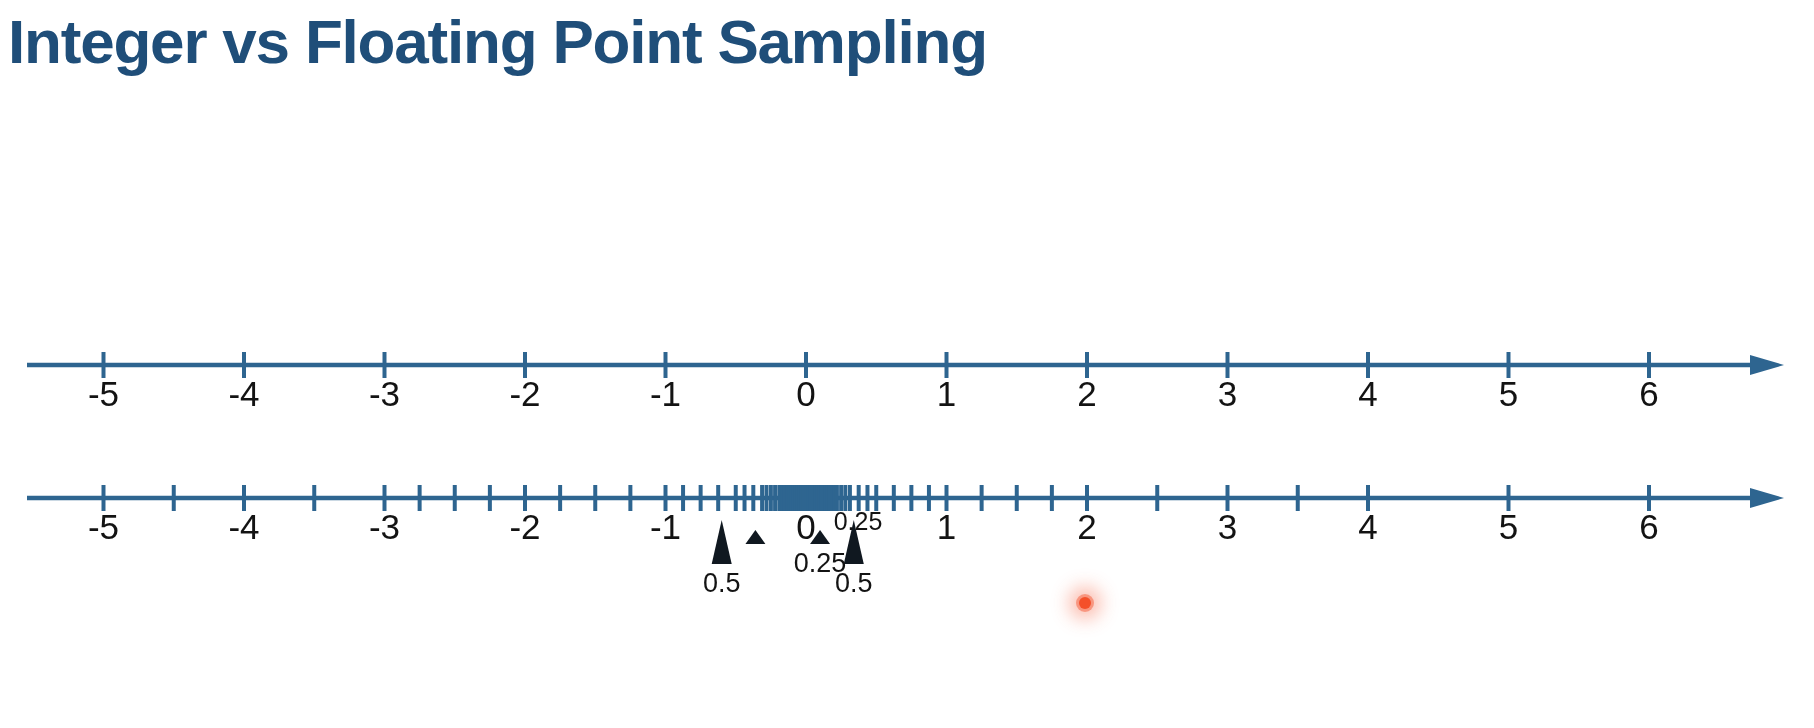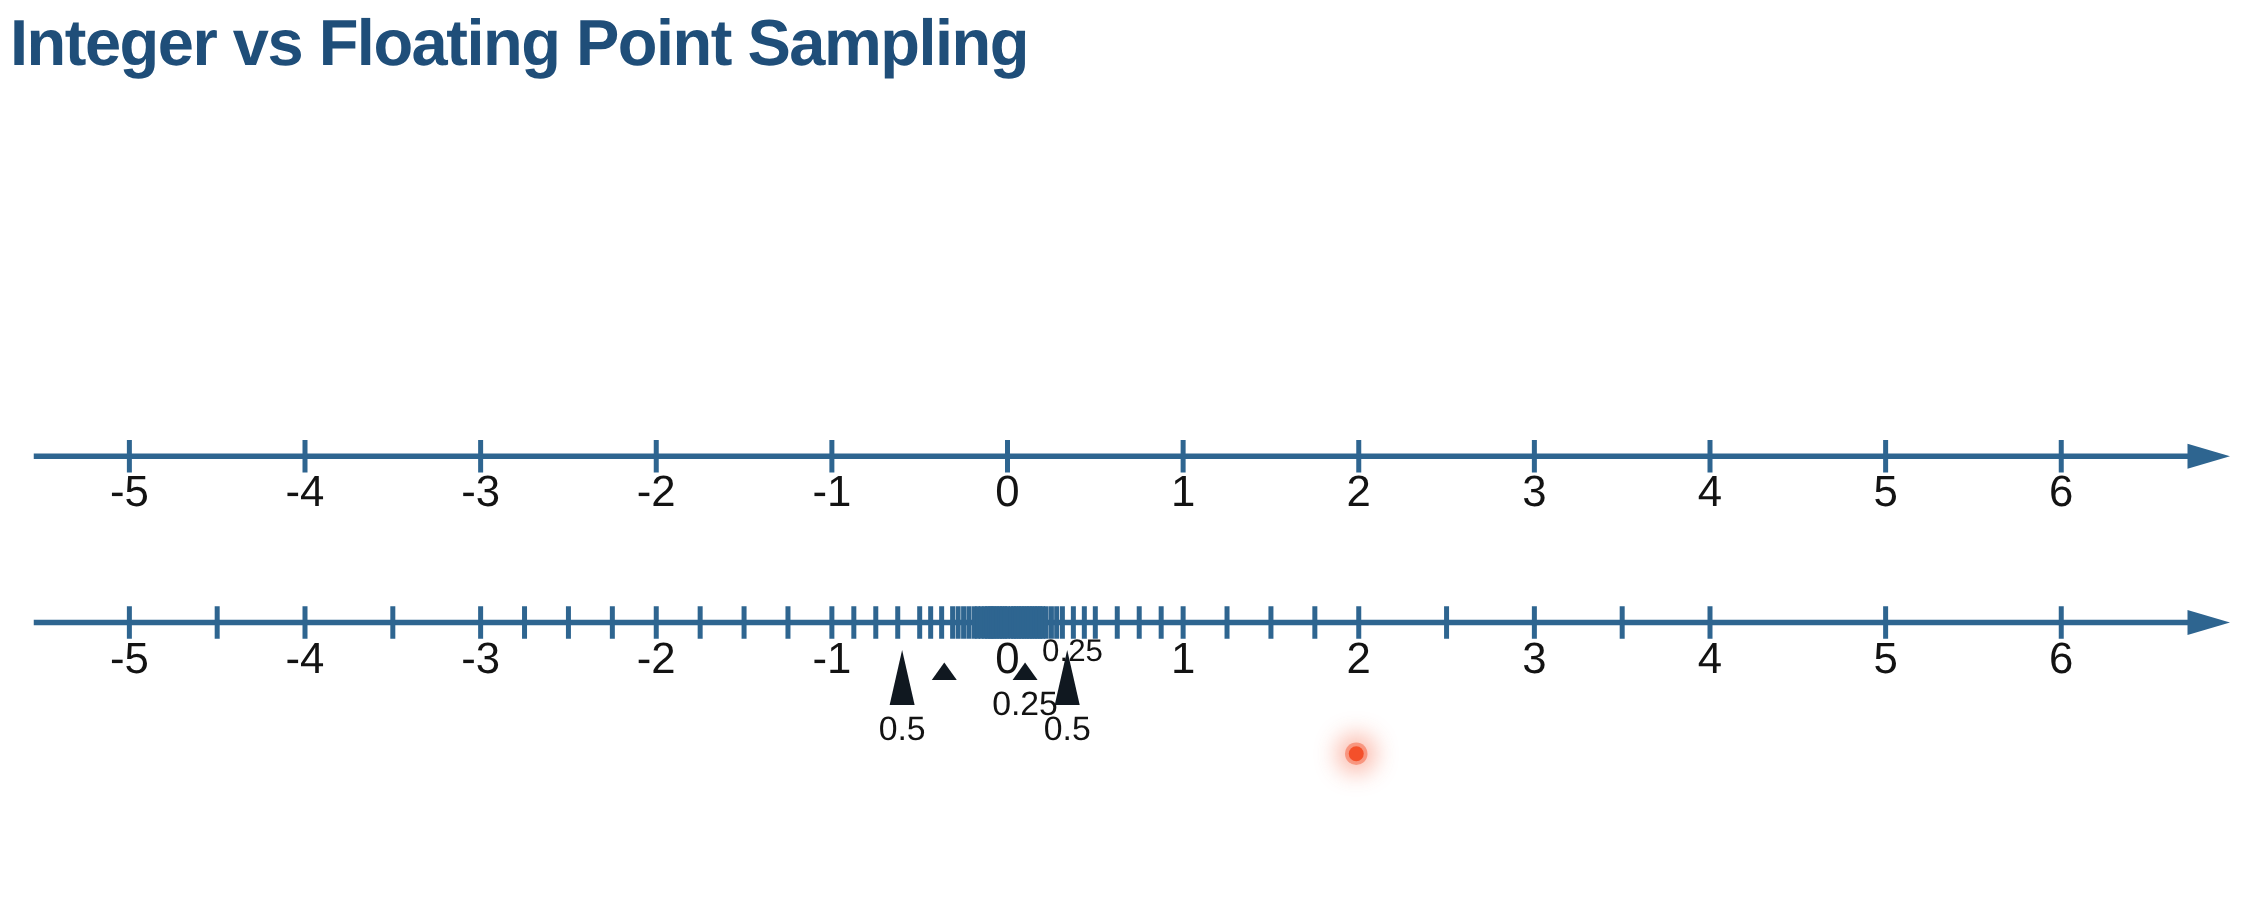--- a/index.html
+++ b/index.html
@@ -24,21 +24,21 @@
     width: 1814px;
     height: 728px;
     background: #ffffff;
   }
 
   
   #slide-title {
     position: absolute;
     left: 8px;
     top: 6px;
-    font-size: 52px;
+    font-size: 62px;
     font-weight: bold;
     letter-spacing: -1.2px;
     color: #1F4E79;
     white-space: nowrap;
     line-height: 1.15;
     font-family: "Liberation Sans", sans-serif;
   }
 
   
   .numberline {

